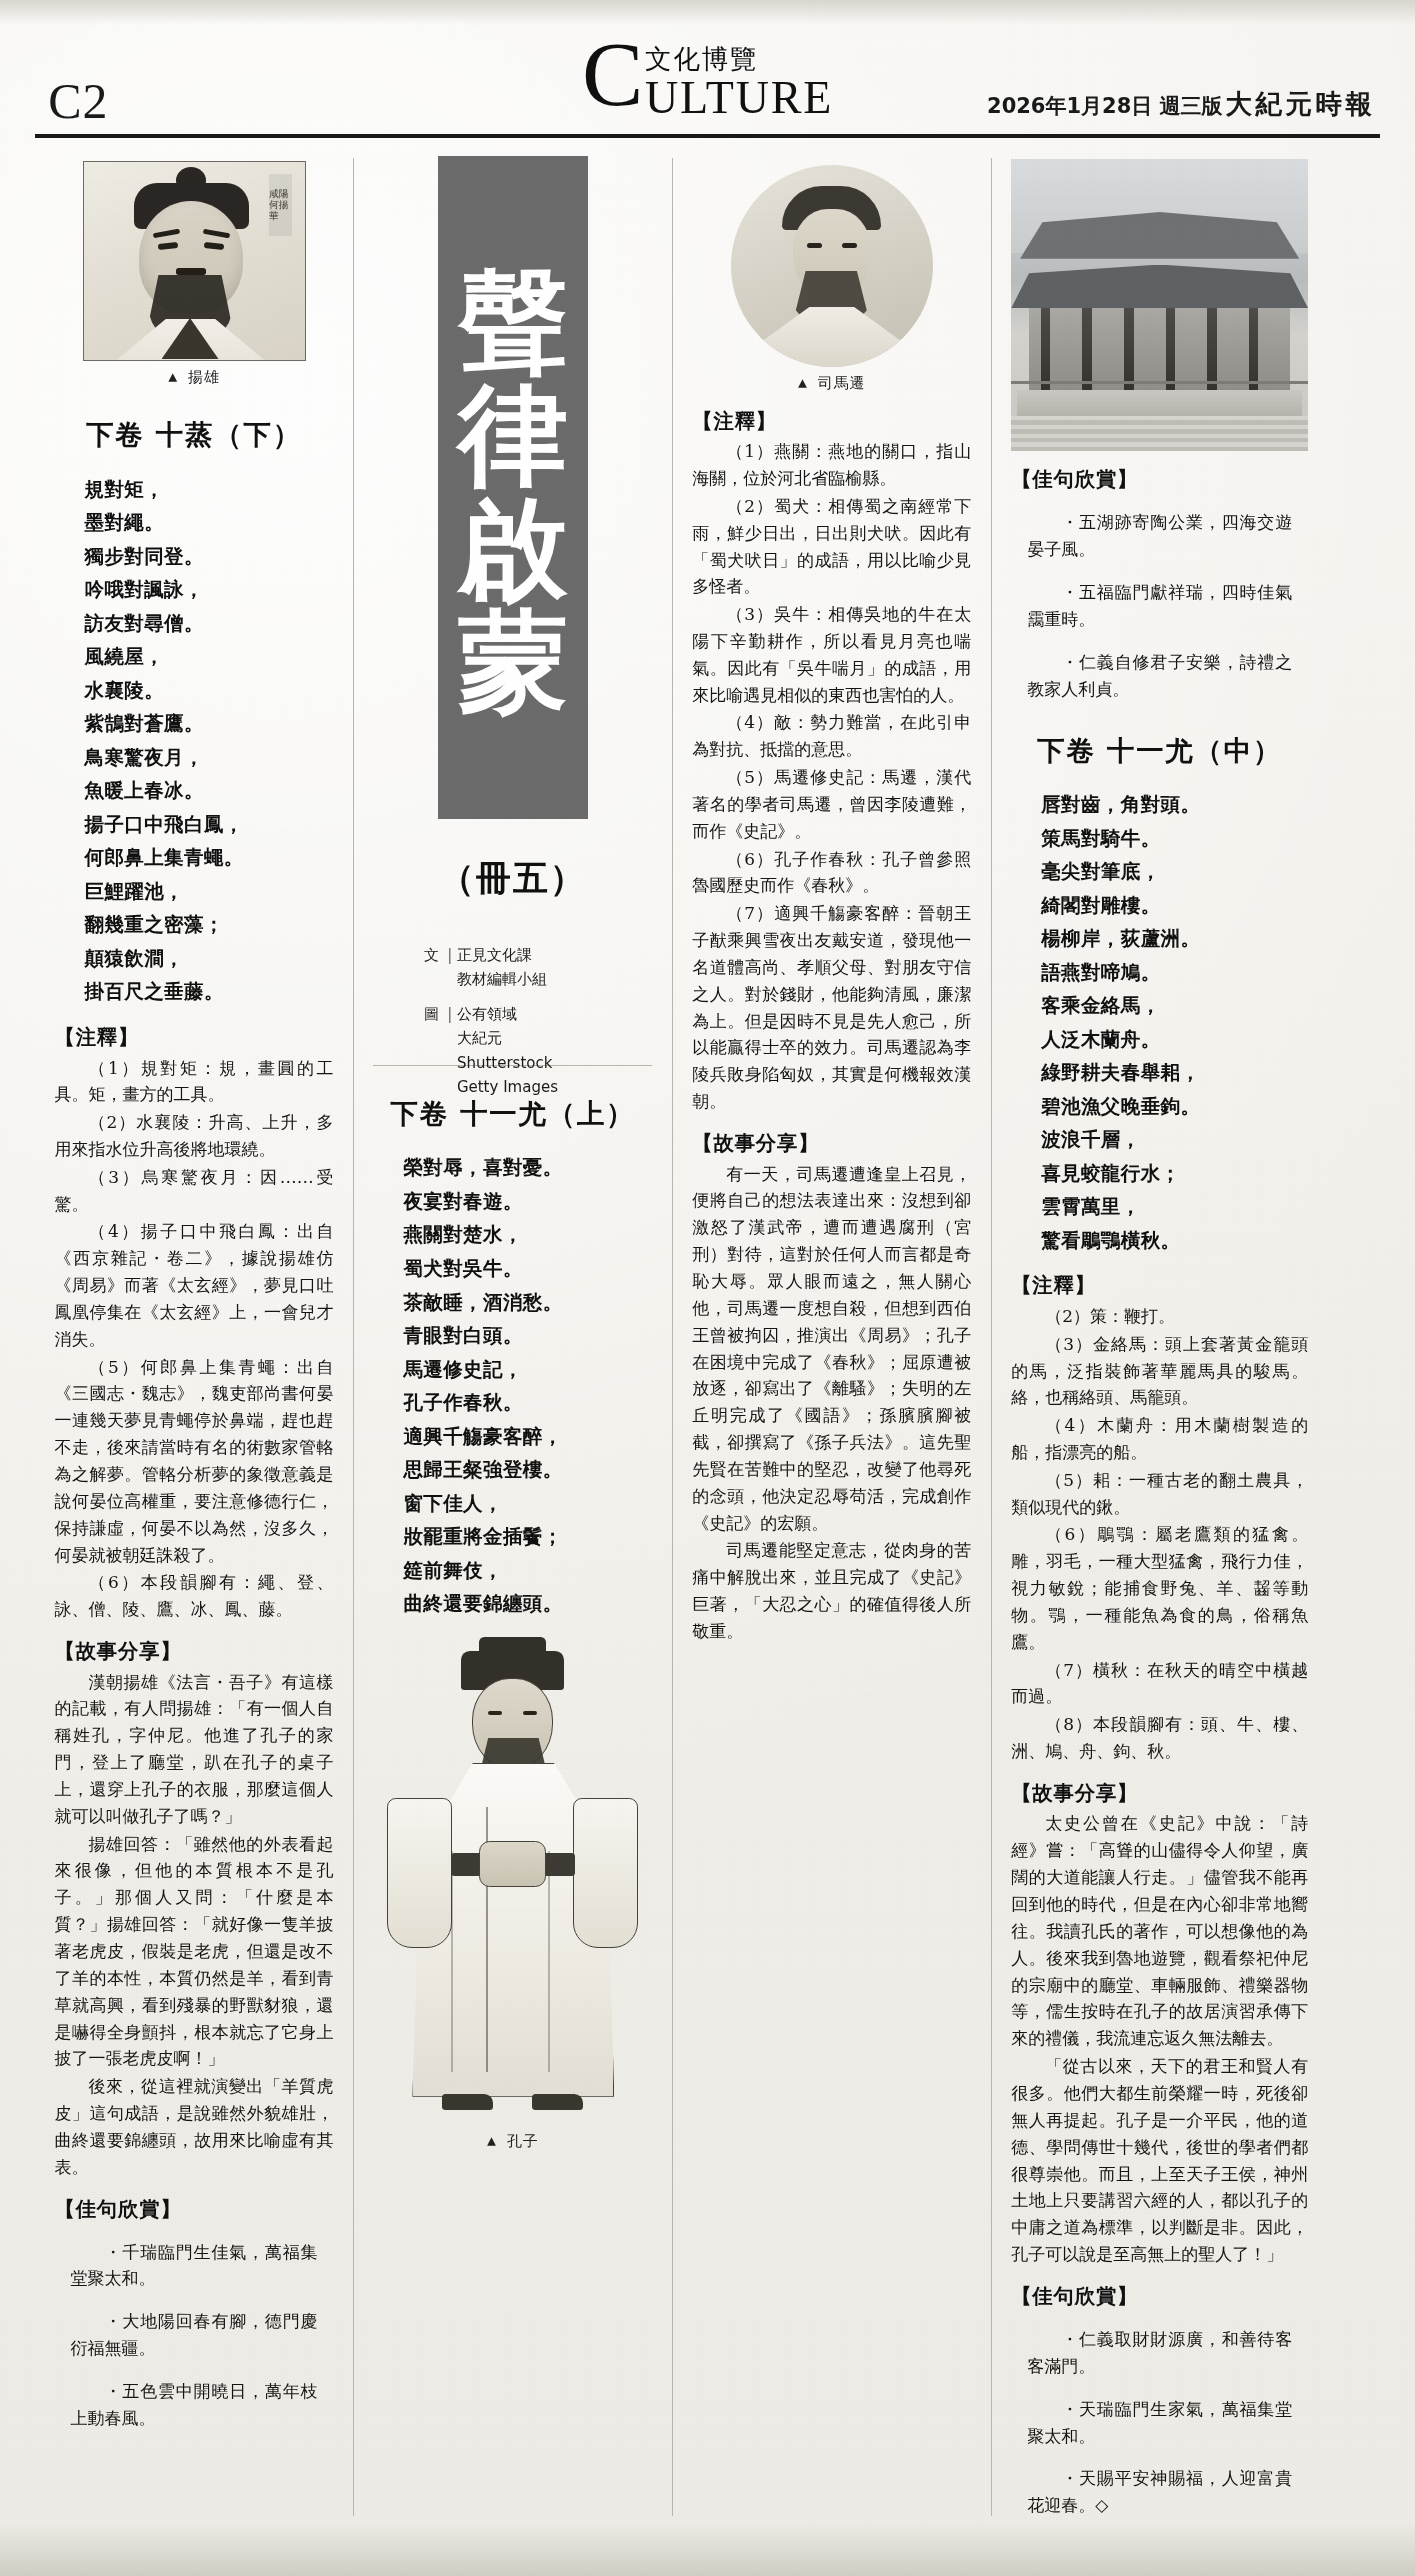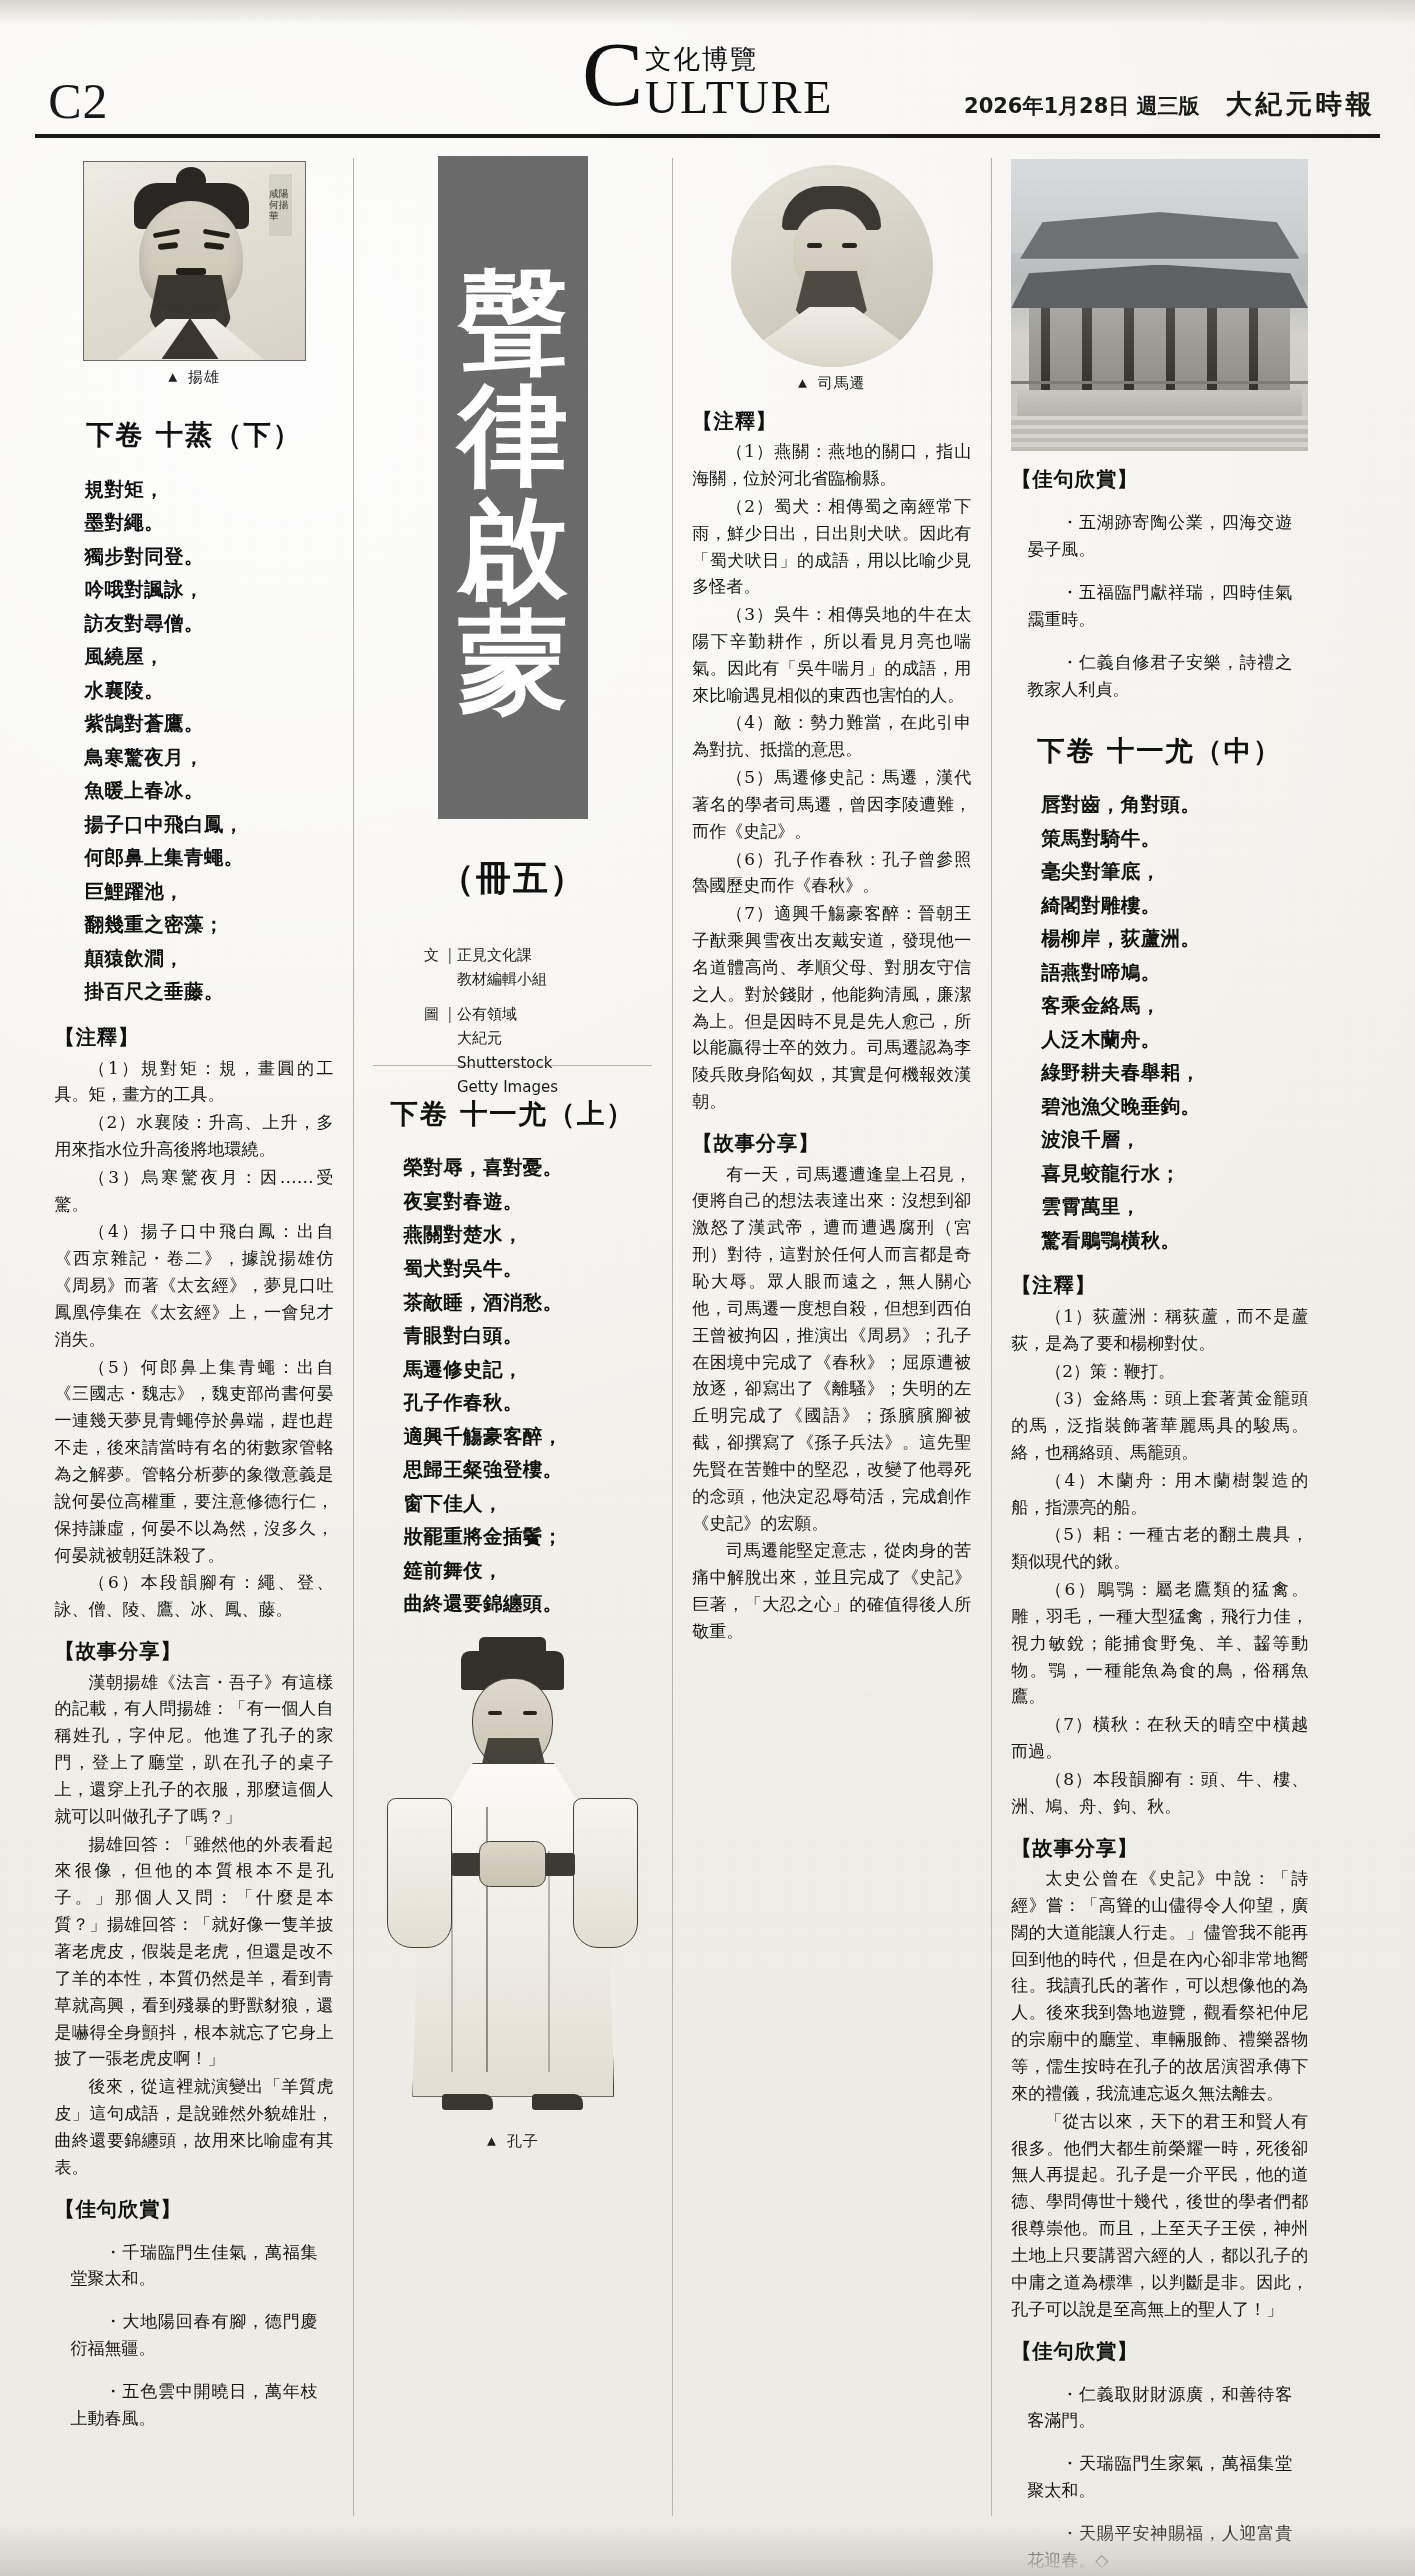--- a/index.html
+++ b/index.html
@@ -42,21 +42,21 @@
     font-size:26.5px; font-weight:400; letter-spacing:1.8px; color:#111;
     line-height:1;
   }
   .brand-en {
     font-family:"Liberation Serif", serif;
     font-size:46px; letter-spacing:1.8px; color:#111; line-height:1.05;
     margin-top:1.8px;
   }
   .dateline {
     position:absolute; right:4.4px; top:51px;
-    display:flex; align-items:baseline; gap:26px;
+    display:flex; align-items:baseline; gap:3px;
     font-family:"DejaVu Sans", sans-serif;
   }
   .dateline .dt { font-size:21px; font-weight:700; color:#1a1a1a; letter-spacing:0px; }
   .dateline .paper {
     font-size:26.5px; font-weight:700; color:#1a1a1a; letter-spacing:3.5px;
     font-family:"DejaVu Sans", sans-serif;
   }
   .rule-top { position:absolute; left:35px; top:134px; width:1345px; height:3.5px; background:#1a1a1a; }
 
   
@@ -530,21 +530,20 @@
           <div>人泛木蘭舟。</div>
           <div>綠野耕夫春舉耜，</div>
           <div>碧池漁父晚垂鉤。</div>
           <div>波浪千層，</div>
           <div>喜見蛟龍行水；</div>
           <div>雲霄萬里，</div>
           <div>驚看鵰鶚橫秋。</div>
         </div>
 
         <div class="sec-head">【注釋】</div>
-        <p class="para">（1）荻蘆洲：稱荻蘆，而不是蘆荻，是為了要和楊柳對仗。</p>
         <p class="para">（2）策：鞭打。</p>
         <p class="para">（3）金絡馬：頭上套著黃金籠頭的馬，泛指裝飾著華麗馬具的駿馬。絡，也稱絡頭、馬籠頭。</p>
         <p class="para">（4）木蘭舟：用木蘭樹製造的船，指漂亮的船。</p>
         <p class="para">（5）耜：一種古老的翻土農具，類似現代的鍬。</p>
         <p class="para">（6）鵰鶚：屬老鷹類的猛禽。雕，羽毛，一種大型猛禽，飛行力佳，視力敏銳；能捕食野兔、羊、齧等動物。鶚，一種能魚為食的鳥，俗稱魚鷹。</p>
         <p class="para">（7）橫秋：在秋天的晴空中橫越而過。</p>
         <p class="para">（8）本段韻腳有：頭、牛、樓、洲、鳩、舟、鉤、秋。</p>
 
         <div class="sec-head">【故事分享】</div>
         <p class="para">太史公曾在《史記》中說：「詩經》嘗：「高聳的山儘得令人仰望，廣闊的大道能讓人行走。」儘管我不能再回到他的時代，但是在內心卻非常地嚮往。我讀孔氏的著作，可以想像他的為人。後來我到魯地遊覽，觀看祭祀仲尼的宗廟中的廳堂、車輛服飾、禮樂器物等，儒生按時在孔子的故居演習承傳下來的禮儀，我流連忘返久無法離去。</p>

